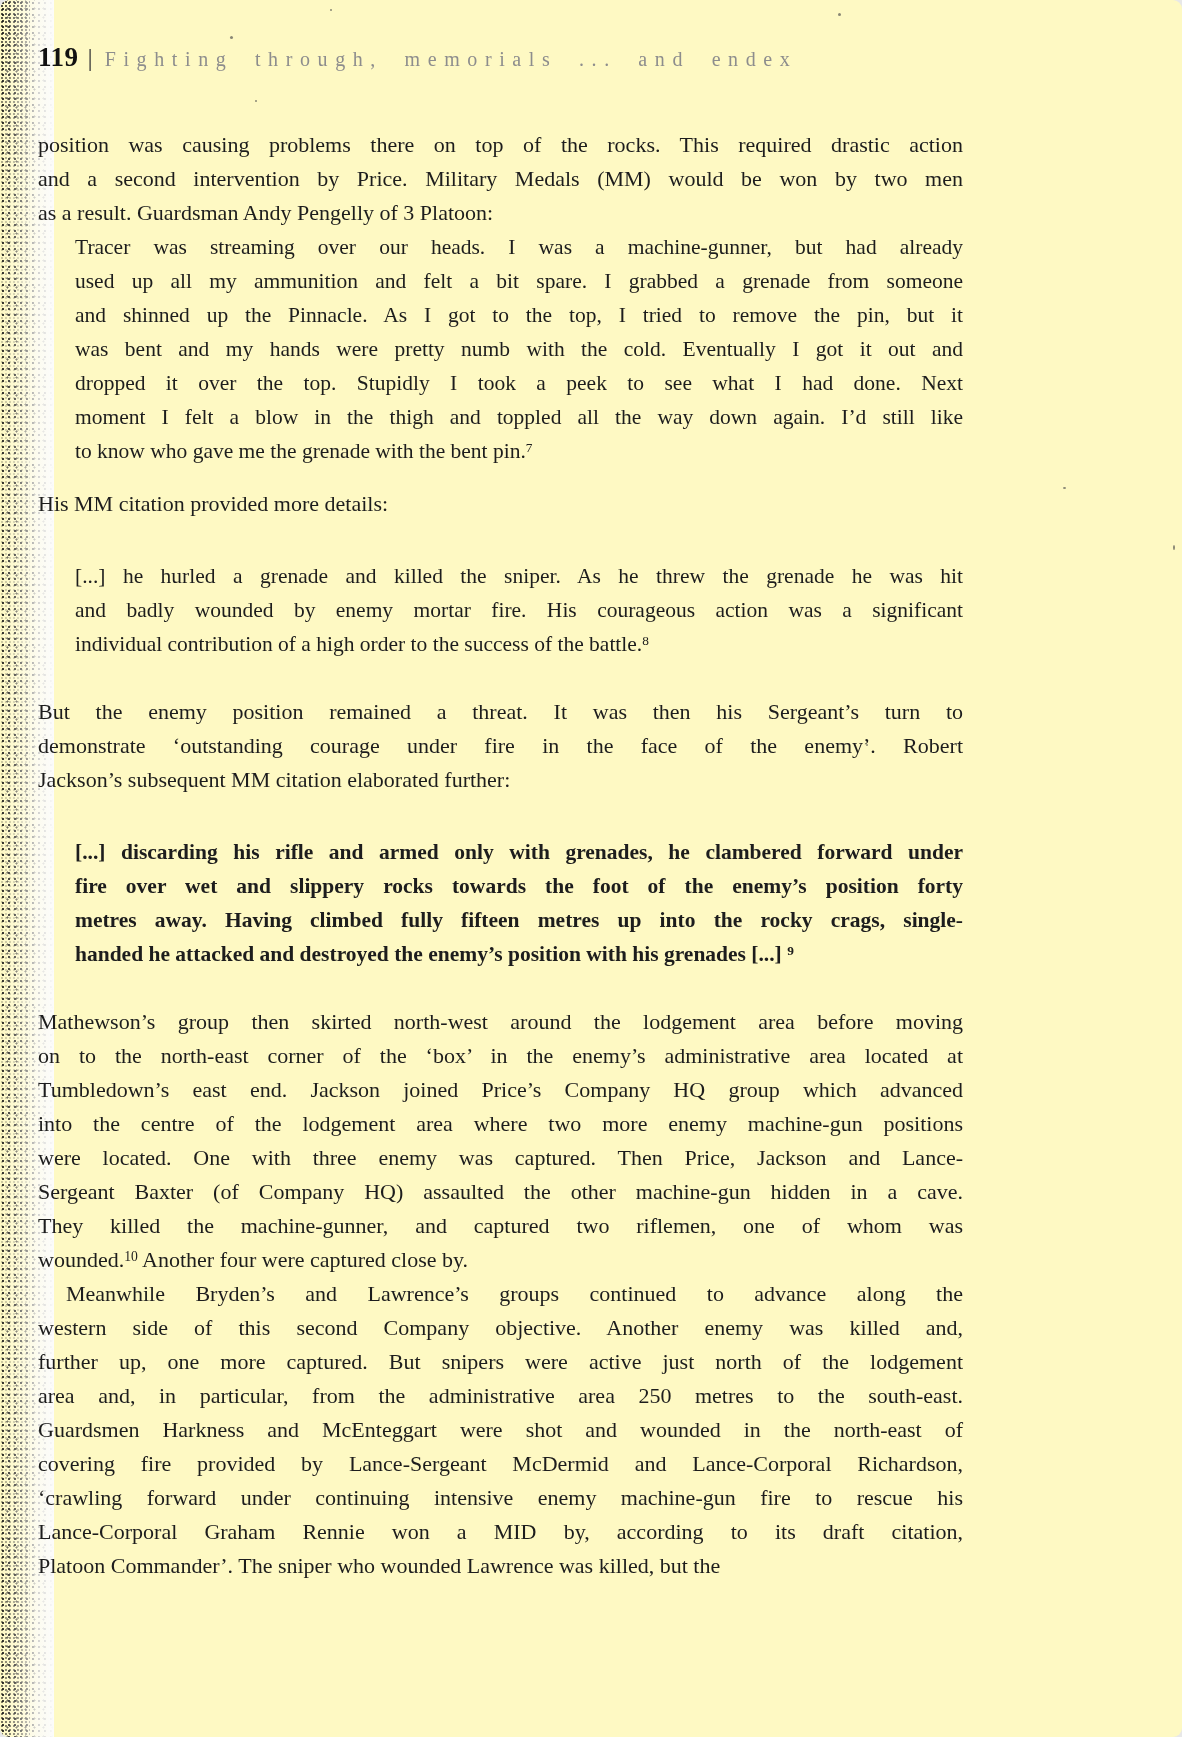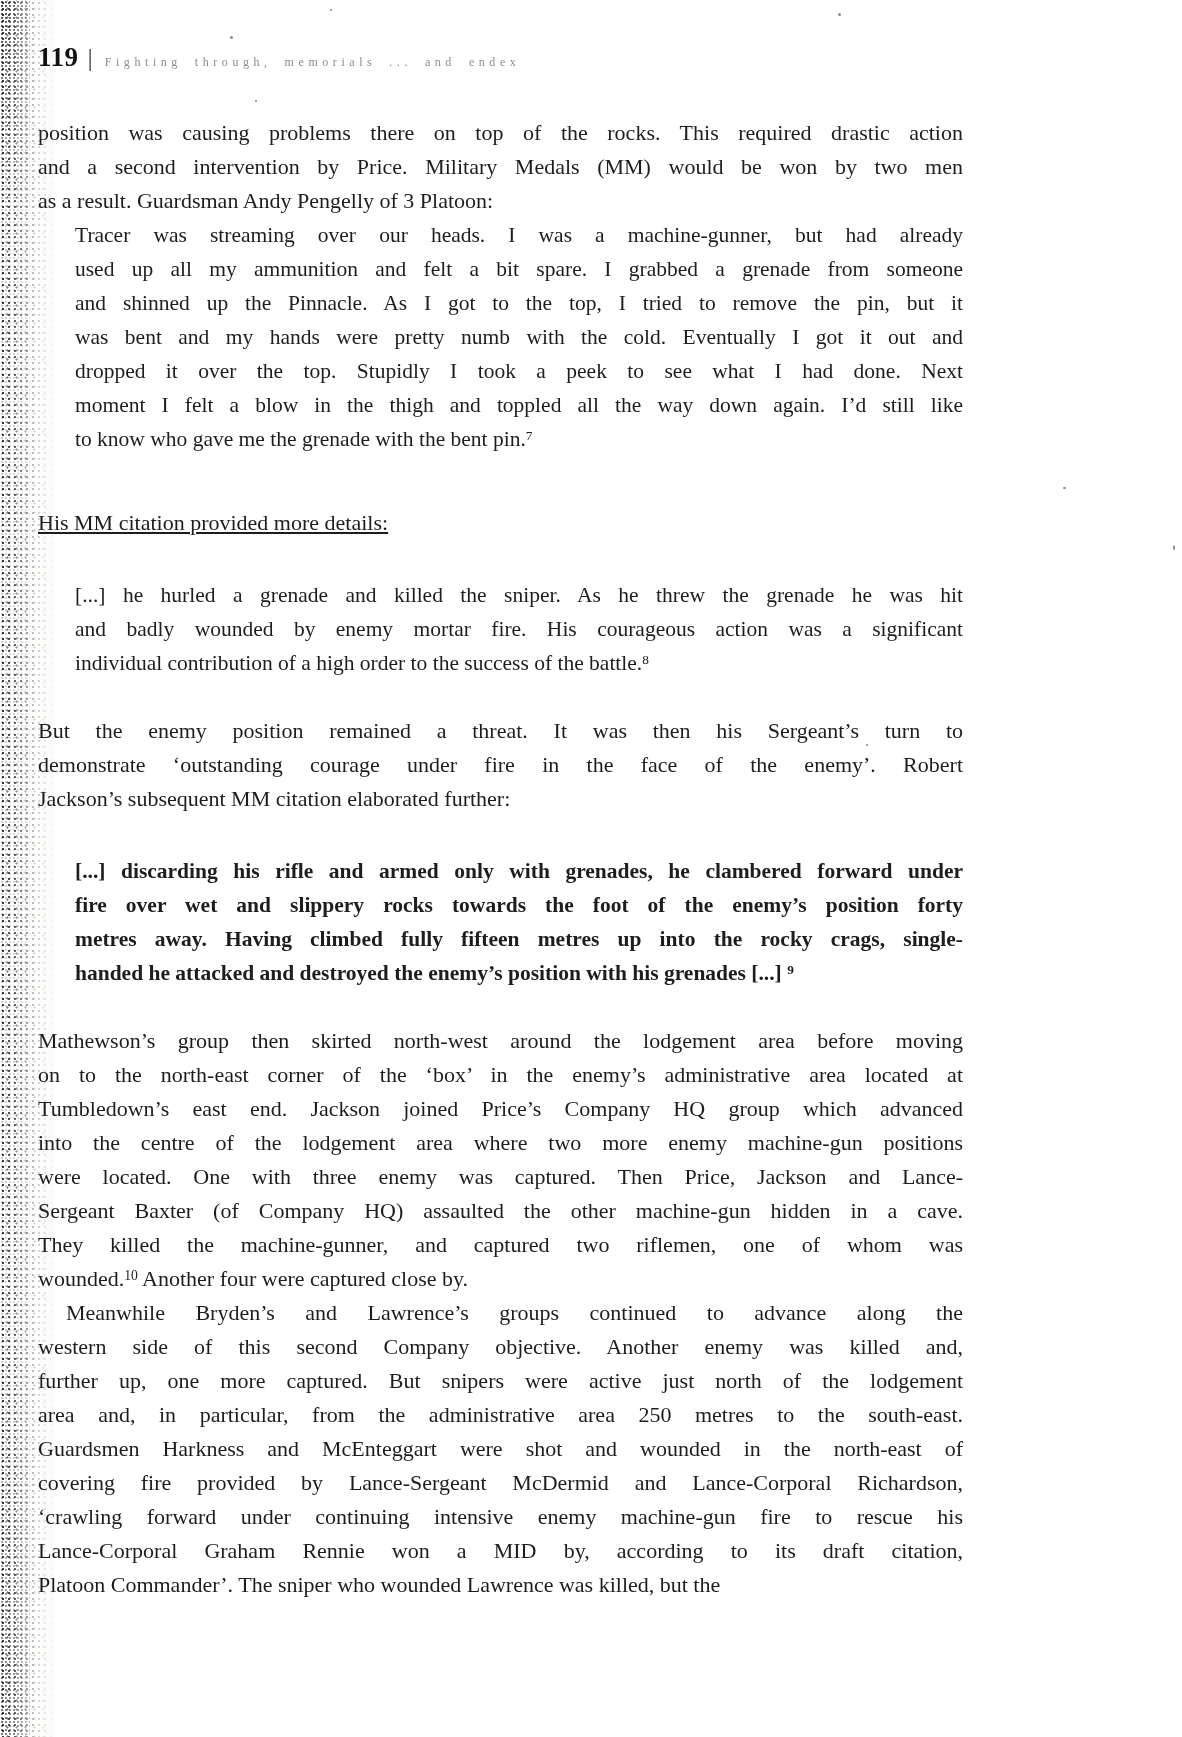--- a/index.html
+++ b/index.html
@@ -1,24 +1,25 @@
 <!DOCTYPE html>
 <html><head>
 <meta charset="utf-8">
 <style>
   html, body { margin: 0; padding: 0; background: #e8e8e8; }
   .page {
     position: relative;
     width: 1182px;
     height: 1737px;
     margin: 0 auto;
-    background: #ffffff;
+    background: #fef9c3;
     overflow: hidden;
     font-family: "Liberation Serif", serif;
     color: #1d1d1d;
+    border-radius: 9px;
   }
 
   
   .scan-edge {
     position: absolute;
     left: 0; top: 0; bottom: 0;
     width: 54px;
     background-image:
       radial-gradient(rgba(10,10,10,0.85) 1px, rgba(0,0,0,0) 1.3px),
       radial-gradient(rgba(10,10,10,0.65) 0.9px, rgba(0,0,0,0) 1.15px);
@@ -67,21 +68,21 @@
     letter-spacing: 0.5px;
     color: #111;
   }
   .header-sep {
     font-size: 26px;
     margin: 0 12px 0 9px;
     color: #3a3a3a;
     font-weight: 400;
   }
   .header-title {
-    font-size: 12px;
+    font-size: 20px;
     color: #8d8d8d;
     letter-spacing: 0.38em;
     word-spacing: 0.45em;
   }
 
   .block { font-size: 22px; line-height: 34px; }
   .block .line {
     text-align: justify;
     text-align-last: justify;
   }
@@ -92,23 +93,23 @@
   sup {
     font-size: 0.62em;
     line-height: 0;
     vertical-align: baseline;
     position: relative;
     top: -0.45em;
     letter-spacing: 0;
   }
 
   
-  [data-name="para-opening"]        { margin-top: 42px; }
+  [data-name="para-opening"]        { margin-top: 54px; }
   [data-name="quote-pengelly"]      { }
-  [data-name="para-mm-citation"]    { margin-top: 50px; text-decoration: underline; }
+  [data-name="para-mm-citation"]    { margin-top: 19px; }
   [data-name="quote-mm-citation"]   { margin-top: 38px; }
   [data-name="para-enemy-position"] { margin-top: 34px; }
   [data-name="quote-jackson-citation"] { margin-top: 38px; font-weight: bold; }
   [data-name="para-mathewson"]      { margin-top: 34px; }
   [data-name="para-meanwhile"]      { margin-top: 0; }
 </style>
 </head>
 <body>
 
 <div class="page" data-name="scanned-book-page">

